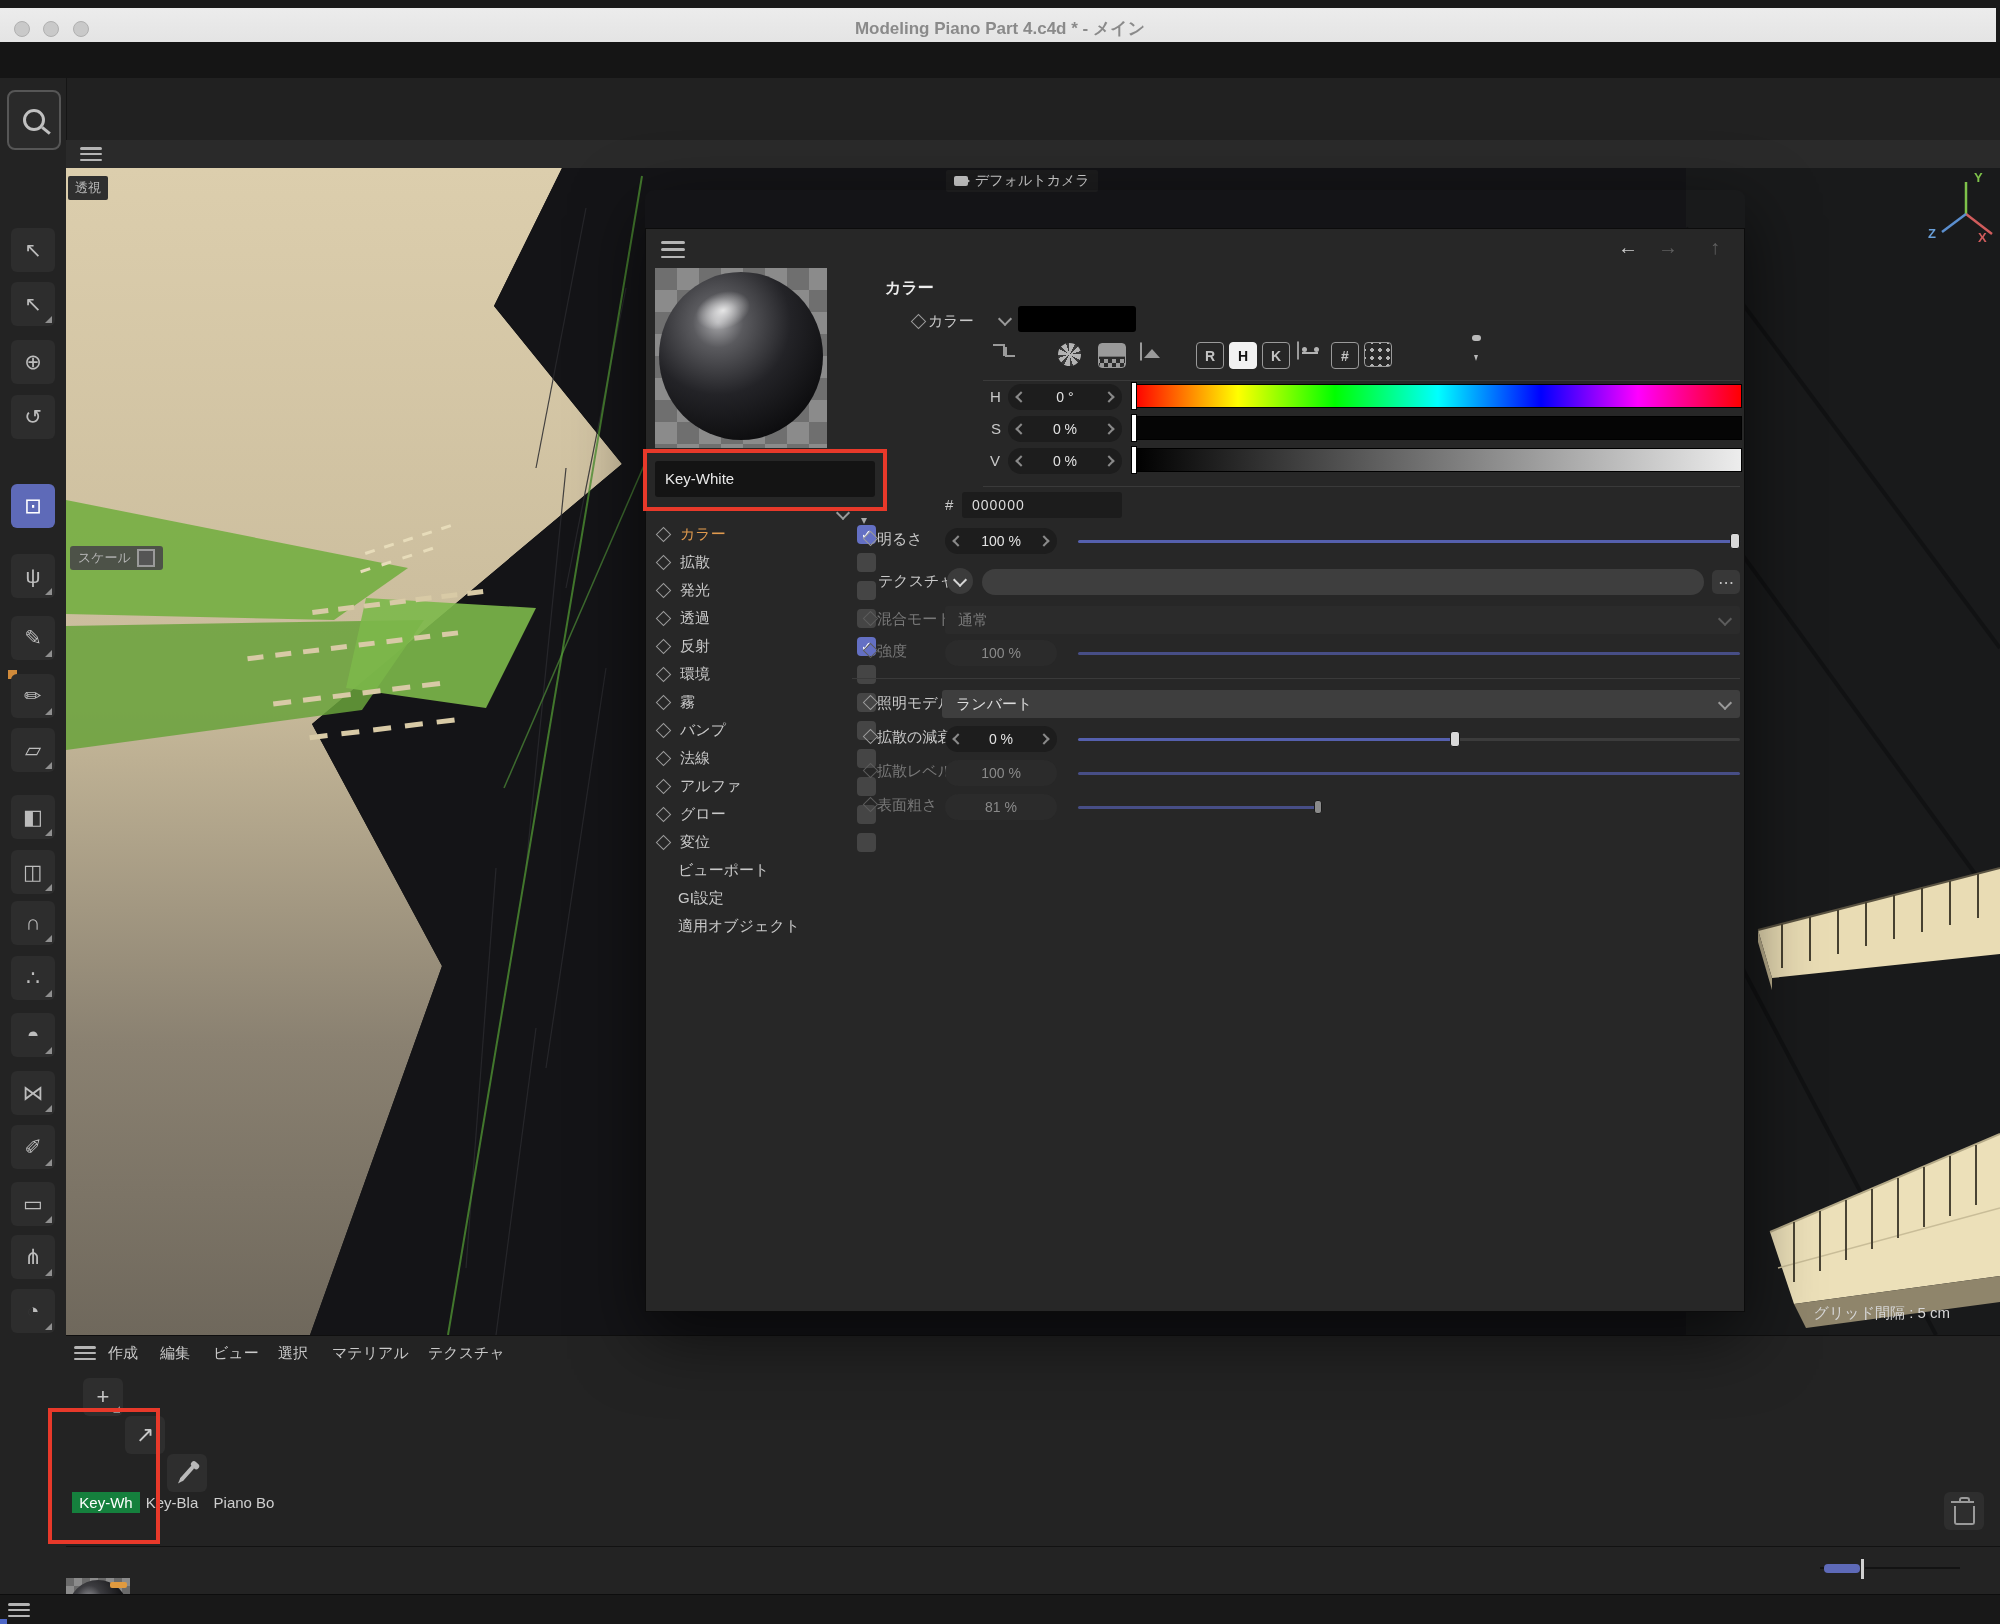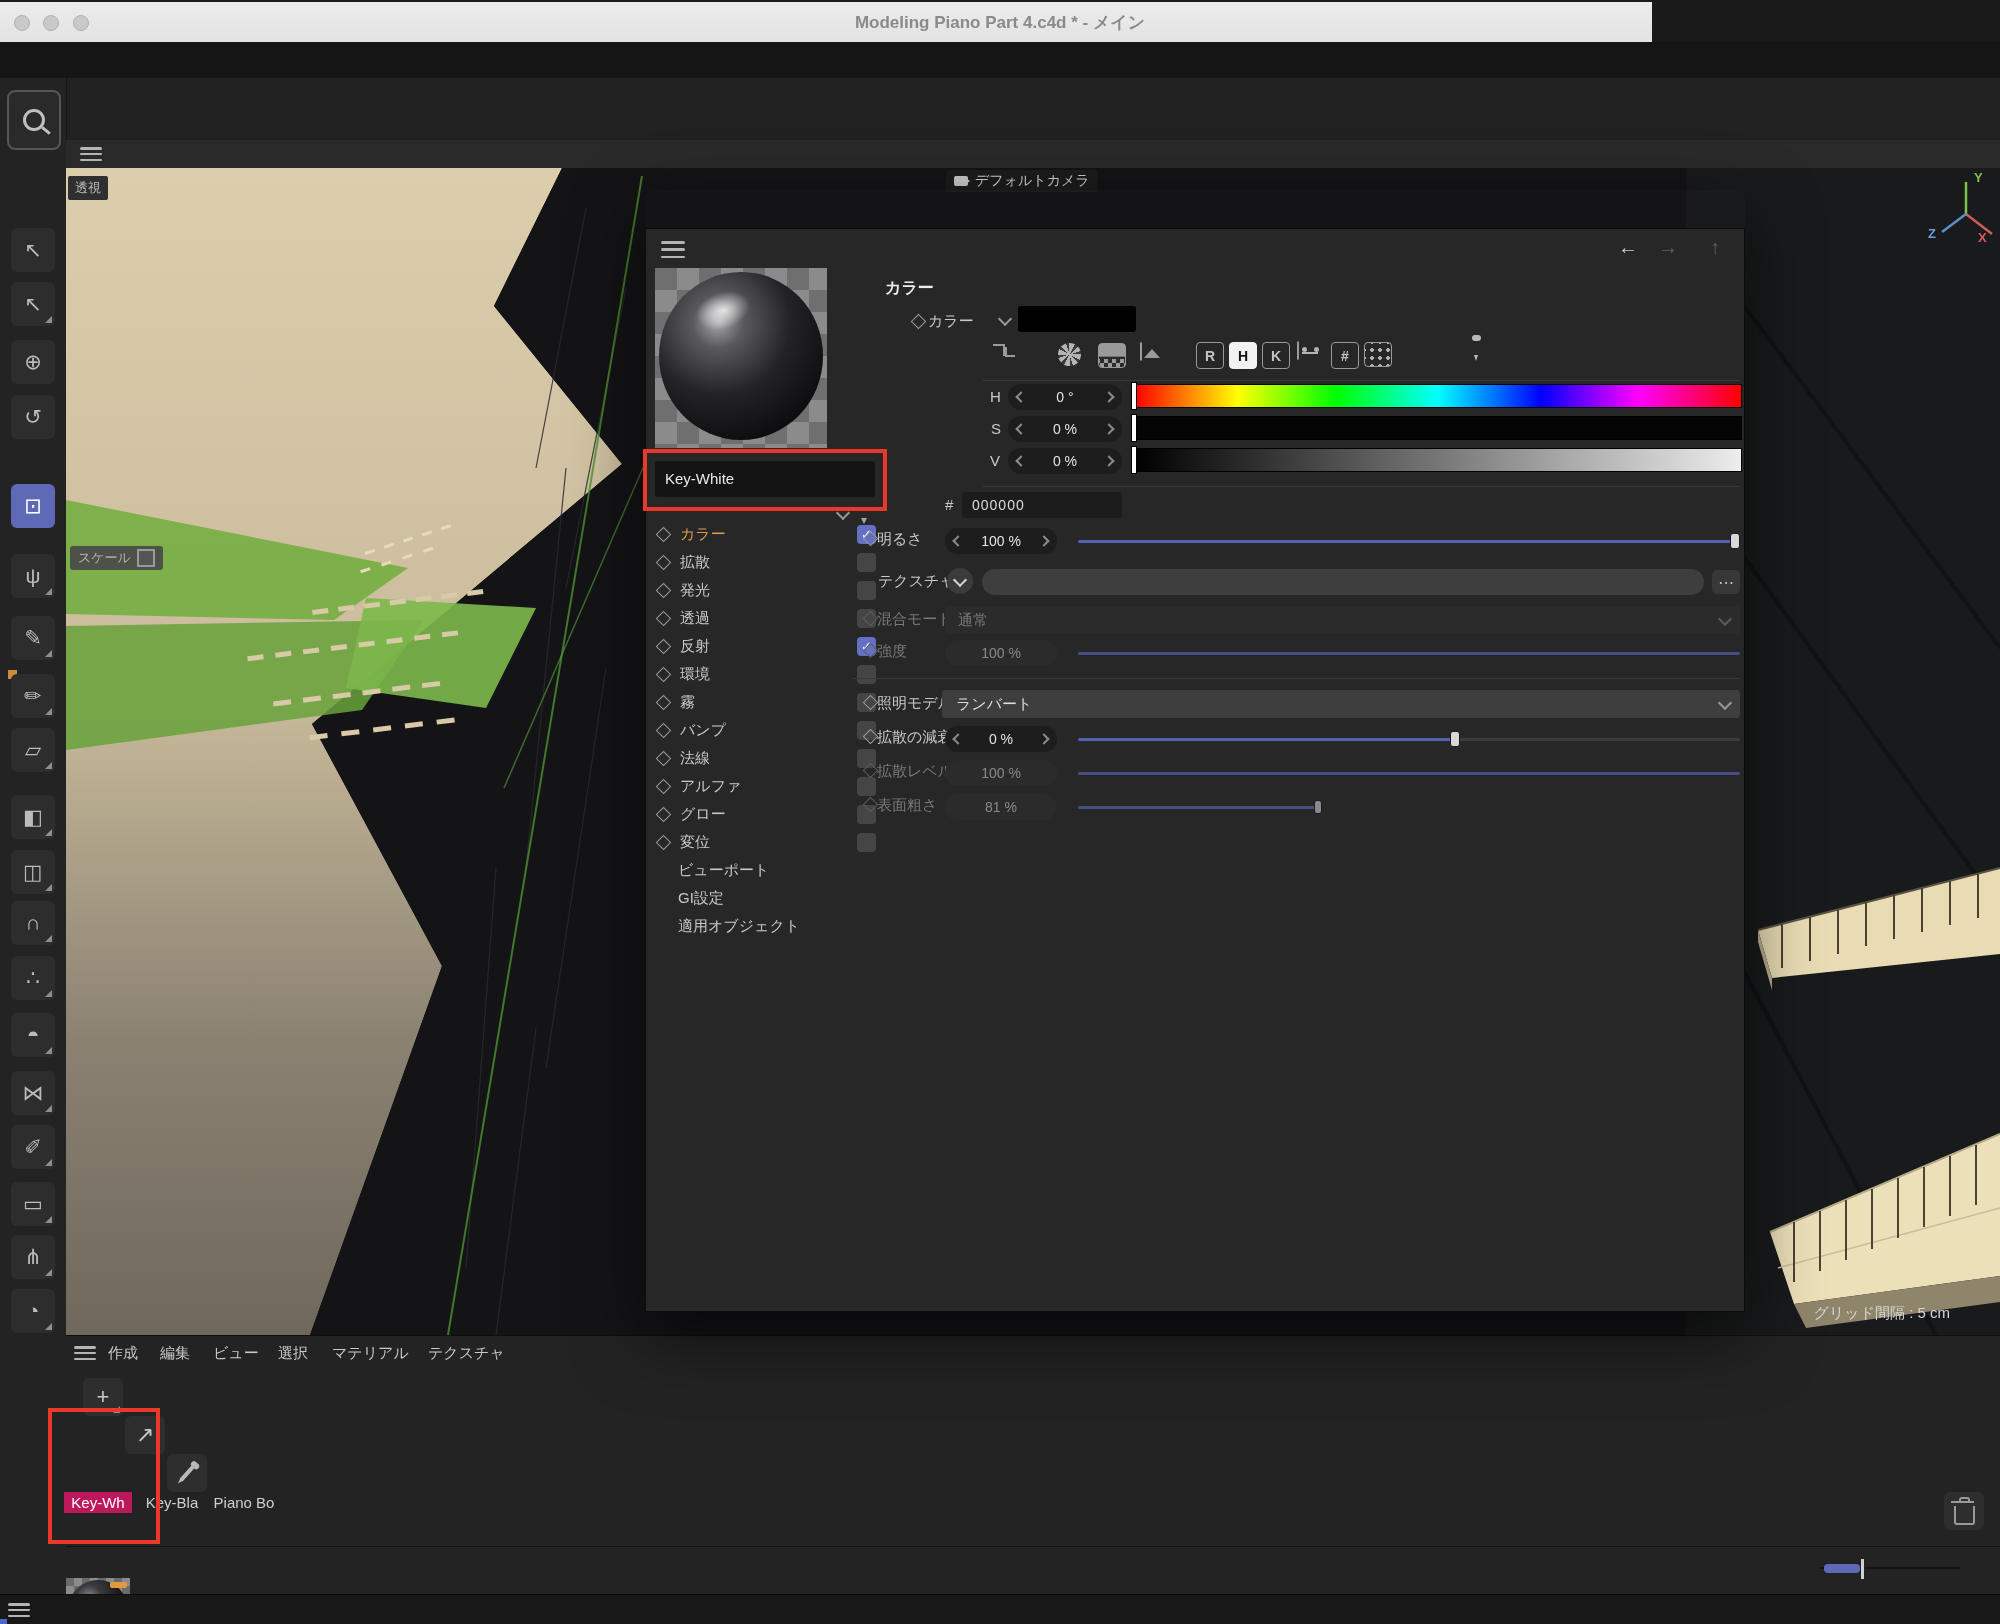--- a/index.html
+++ b/index.html
@@ -3,21 +3,21 @@
 <meta charset="utf-8">
 <style>
   html,body{margin:0;padding:0;background:#000;}
   #root{position:relative;width:2000px;height:1624px;background:#1a1a1a;
         font-family:"Liberation Sans","DejaVu Sans",sans-serif;overflow:hidden;
         -webkit-font-smoothing:antialiased;}
   .ab{position:absolute;}
   .ic{display:flex;align-items:center;justify-content:center;}
 
   
-  .macbar{left:0;top:2px;width:1652px;height:42px;background: linear-gradient(#ececec,#e2e2e2);border-bottom:1px solid #b9b9b9;}
+  .macbar{left:0;top:8px;width:1996px;height:42px;background: linear-gradient(#ececec,#e2e2e2);border-bottom:1px solid #b9b9b9;}
   .mlight{width:14px;height:14px;border-radius:50%;background:#c9c9c9;border:1px solid #b0b0b0;display:inline-block;margin-right:9px;}
   .mlights{left:14px;top:13px;}
   .mactitle{left:0;top:0;width:2000px;height:42px;text-align:center;line-height:42px;color:#8a8a8a;font-size:17px;font-weight:bold;}
 
   
   .tabrow{left:0;top:42px;width:2000px;height:36px;background:#151515;}
   .histbtn{color:#8f8f8f;font-size:19px;top:46px;}
   .doctab{left:88px;top:42px;width:218px;height:36px;background:#2b2b2b;color:#d6d6d6;font-size:15px;
           display:flex;align-items:center;padding:0 12px;box-sizing:border-box;gap:10px;}
   .doctab .lbl{flex:1;white-space:nowrap;overflow:hidden;}
@@ -161,21 +161,21 @@
 
   
   .mgr{left:66px;top:1335px;width:1934px;height:259px;background:#232323;border-top:1px solid #0f0f0f;}
   .mmenu{color:#c9c9c9;font-size:15px;}
   .mgbtn{width:40px;height:38px;border-radius:6px;background:#2e2e2e;color:#c7c7c7;font-size:22px;position:relative;}
   .thumb{width:64px;height:64px;background:conic-gradient(#8b8b8b 25%,#6a6a6a 0 50%,#8b8b8b 0 75%,#6a6a6a 0);background-size:16px 16px;position:relative;}
   .tsphere{position:absolute;left:2px;top:2px;width:60px;height:60px;border-radius:50%;
            background:radial-gradient(circle at 35% 30%,#8e8e92 0%,#3c3c40 22%,#121214 60%,#050505 95%);}
   .badge{position:absolute;right:3px;top:4px;width:17px;height:6px;border-radius:2px;}
   .mlabel{font-size:15px;color:#cfcfcf;text-align:center;height:21px;line-height:21px;overflow:hidden;white-space:nowrap;}
-  .mlabel.sel{background:#be185d;color:#fff;}
+  .mlabel.sel{background:#15803d;color:#fff;margin-left:8px;}
   .trash{width:17px;height:17px;border:2px solid #9a9a9a;border-top:none;border-radius:0 0 3px 3px;position:relative;margin-top:8px;}
   .trash::before{content:"";position:absolute;top:-5px;left:-5px;width:23px;height:2.5px;background:#9a9a9a;}
   .trash::after{content:"";position:absolute;top:-9px;left:3px;width:7px;height:3px;border:2px solid #9a9a9a;border-bottom:none;border-radius:3px 3px 0 0;}
   .zoomslider-line{height:2px;background:#131313;}
   .zoomslider-bar{height:9px;border-radius:4px;background:#5e6ab8;}
   .zoomslider-mark{width:3px;height:20px;background:#d0d0d0;border:1px solid #222;}
 
   
   .statusbar{left:0;top:1594px;width:2000px;height:30px;background:#181818;border-top:1px solid #0d0d0d;}
 </style>

